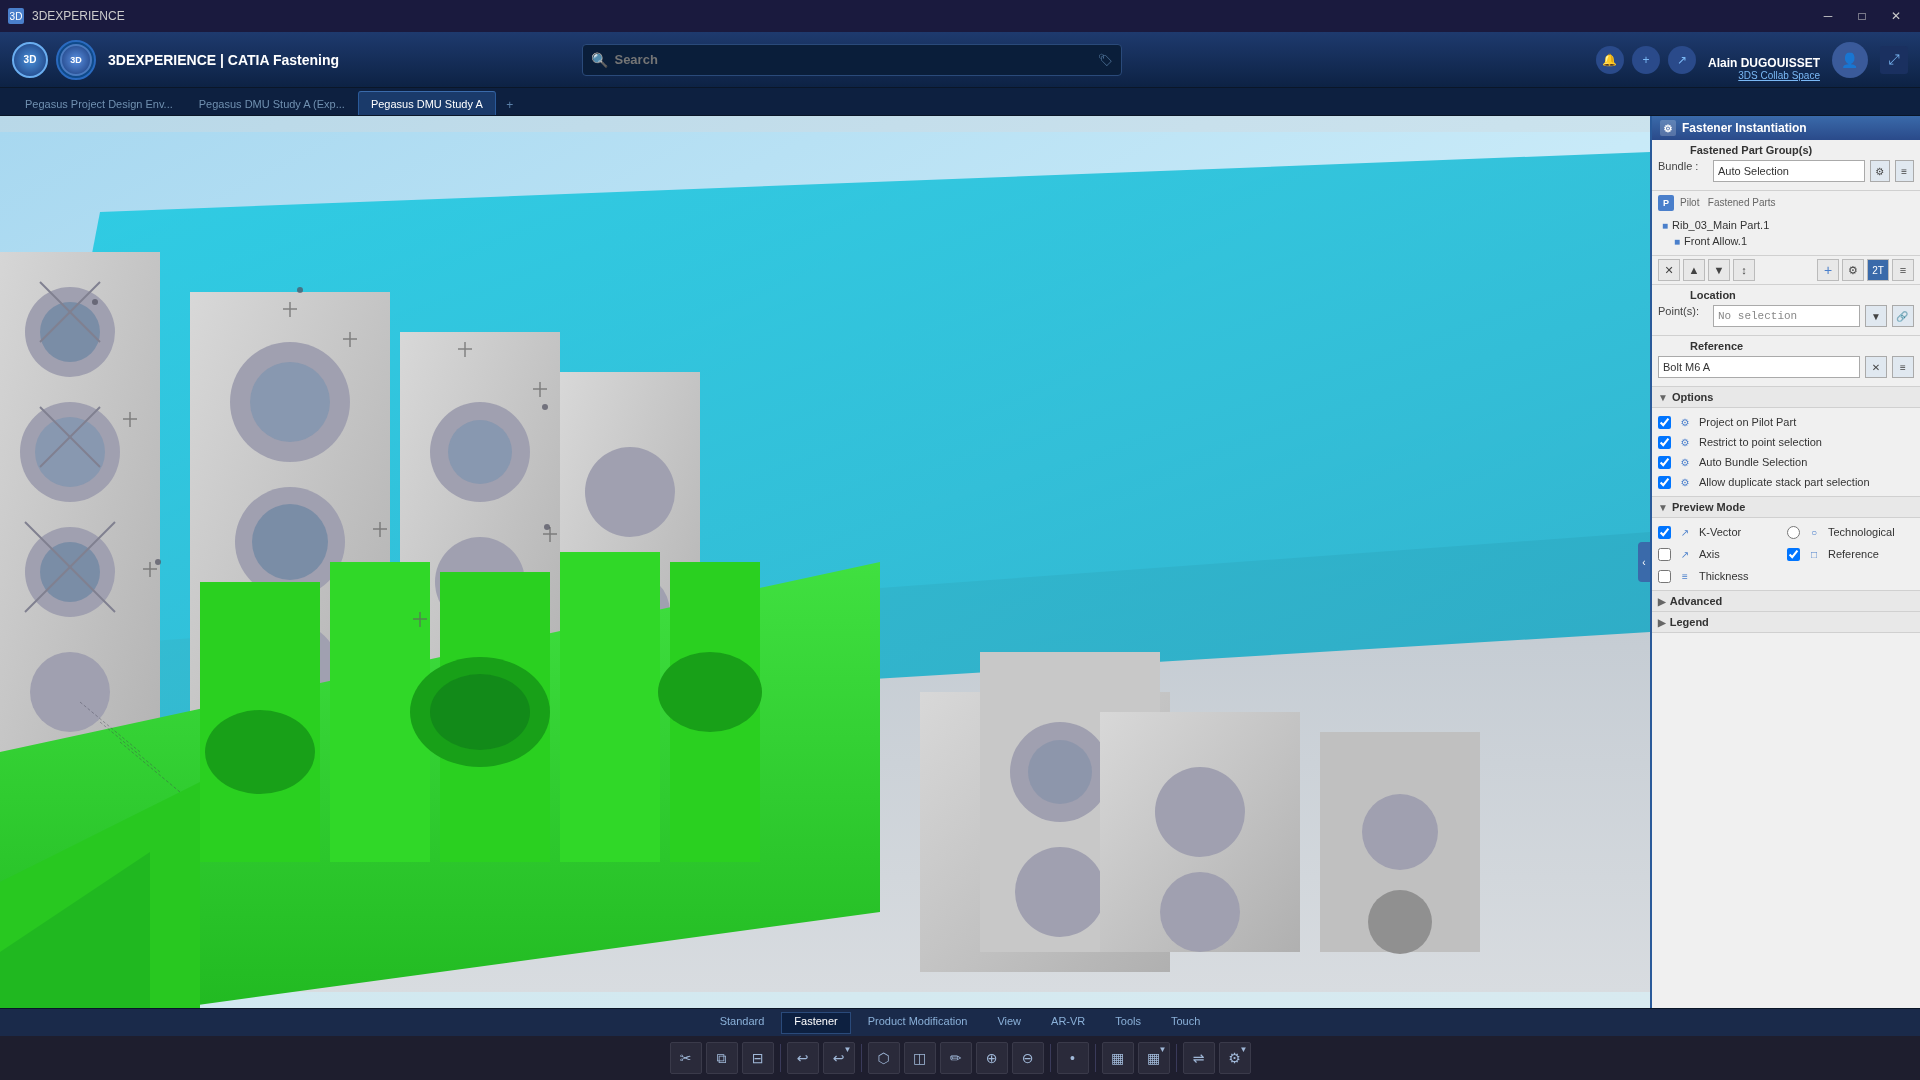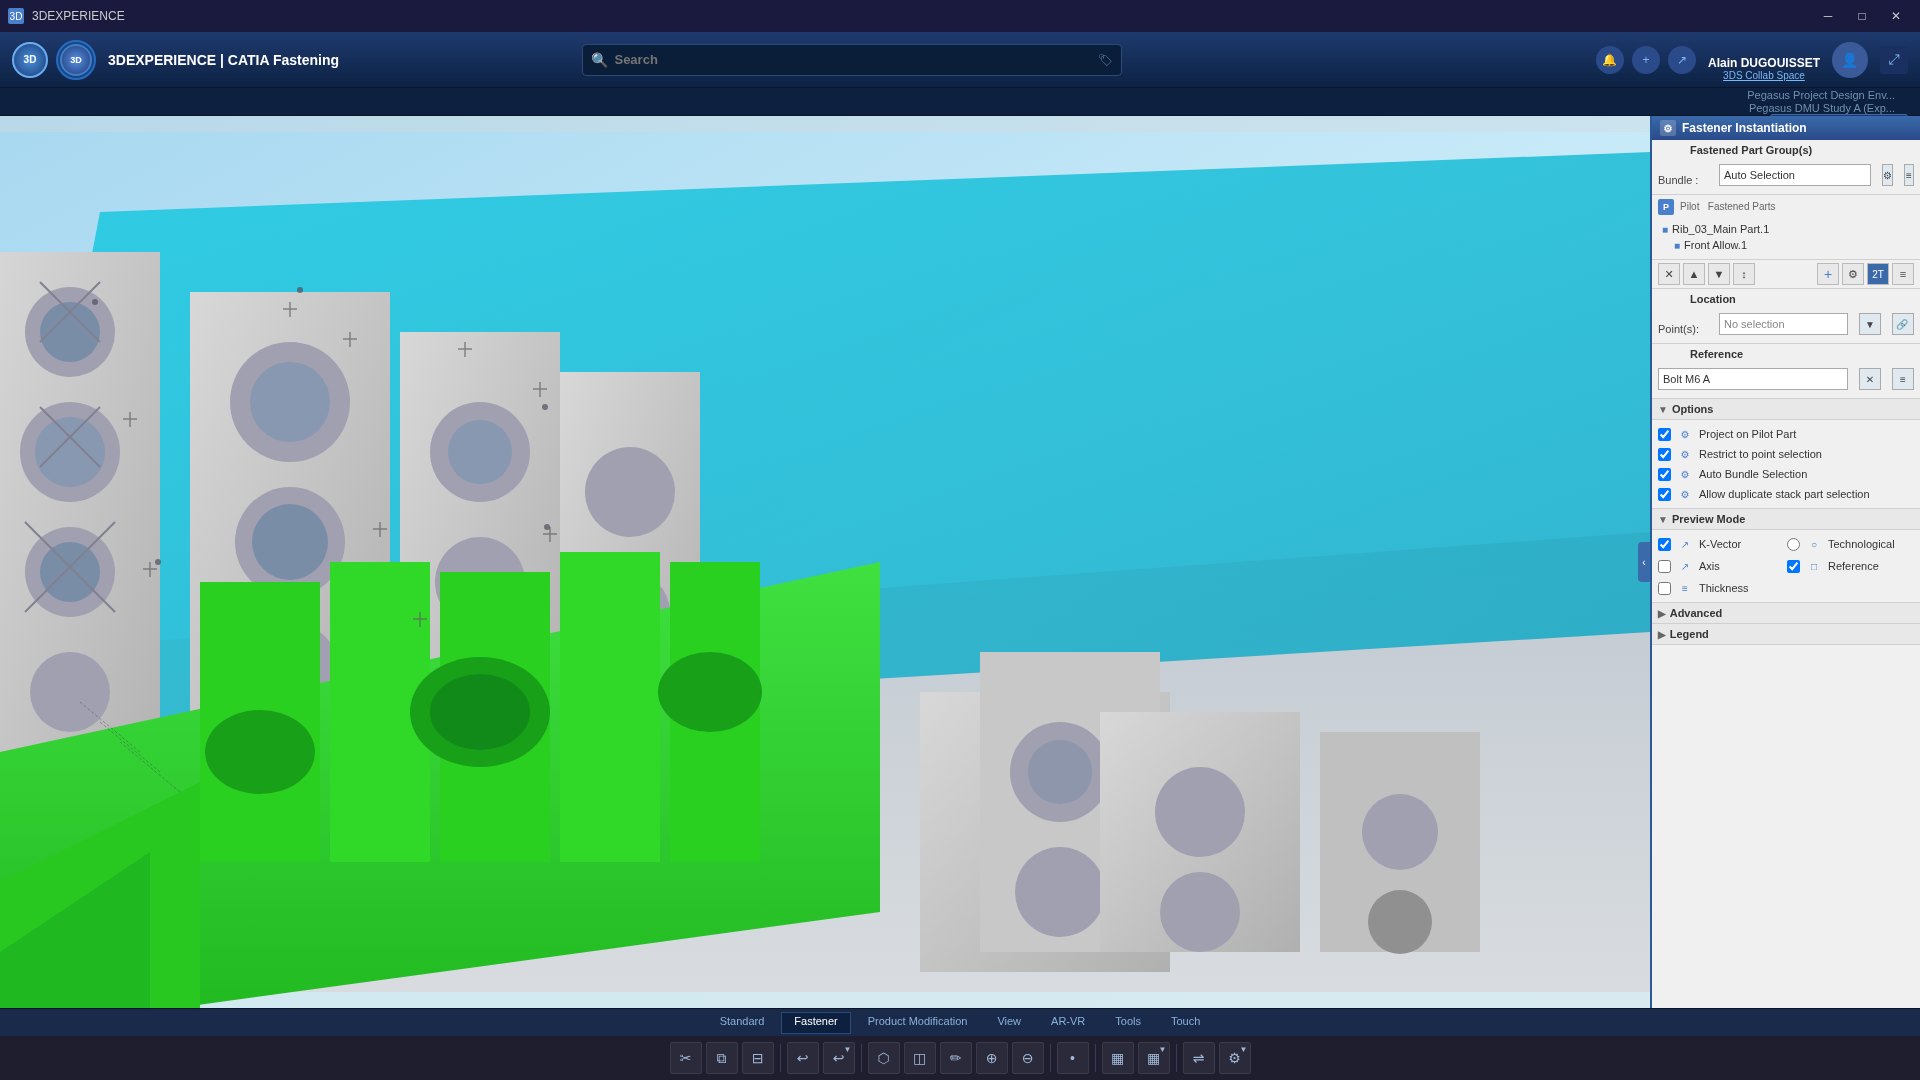--- a/index.html
+++ b/index.html
@@ -55,33 +55,32 @@
       border: none;
       color: #8ab0d8;
       font-size: 13px;
       outline: none;
       flex: 1;
       font-weight: bold;
     }
     .search-icon { color: #5a80a8; font-size: 14px; }
 
     .toolbar-right { display: flex; align-items: center; gap: 12px; margin-left: auto; }
-    .user-info { color: #a0b8d8; font-size: 11px; text-align: center; margin-top: 18px; }
+    .user-info { color: #a0b8d8; font-size: 11px; text-align: right; margin-top: 18px; }
     .user-name { color: white; font-weight: bold; font-size: 12px; }
     .collab-space { color: #7ab8f5; font-size: 10px; text-decoration: underline; }
 
     
     .tab-bar {
       height: 28px;
       background: #0d2040;
       display: flex;
       align-items: flex-end;
       padding: 0 12px;
       border-bottom: 1px solid #0a1628;
-      flex-direction: column;
     }
     .tab {
       height: 24px;
       padding: 0 12px;
       display: flex;
       align-items: center;
       font-size: 11px;
       color: #7090b0;
       cursor: pointer;
       border-top: 1px solid transparent;
@@ -150,24 +149,23 @@
       margin-left: 32px;
     }
     .section-sublabel {
       font-size: 10px;
       color: #666;
       margin-bottom: 2px;
     }
 
     .input-row {
       display: flex;
-      align-items: flex-end;
-      gap: 11px;
+      align-items: flex-start;
+      gap: 5px;
       margin-bottom: 4px;
-      margin-top: 8px;
     }
     .input-label { font-size: 11px; color: #444; min-width: 50px; }
     .text-input {
       flex: 1;
       height: 22px;
       background: white;
       border: 1px solid #aaa;
       padding: 0 4px;
       font-size: 11px;
       color: #333;
@@ -594,21 +592,21 @@
       <div class="toolbar-btn" style="color:#4a7fcb;font-size:14px;">+</div>
       <div class="toolbar-btn">⚙</div>
       <div class="toolbar-btn" style="background:#3a6aaa;color:white;font-size:10px;">2T</div>
       <div class="toolbar-btn">≡</div>
     </div>
 
     <div class="location-section">
       <div class="section-label">Location</div>
       <div class="input-row">
         <span class="input-label">Point(s):</span>
-        <div style="flex:1;height:22px;background:white;border:1px solid #aaa;padding:0 4px;display:flex;align-items:center;font-size:11px;color:#888;">
+        <div style="flex:1;height:22px;background:white;border:1px solid #aaa;padding:0 4px;display:flex;align-items:center;font-size:11px;color:#888;font-family:Liberation Mono, monospace;">
           <span>No selection</span>
         </div>
         <div class="input-btn">▼</div>
         <div class="input-btn">🔗</div>
       </div>
     </div>
 
     <div class="reference-section">
       <div class="section-label">Reference</div>
       <div class="input-row">

